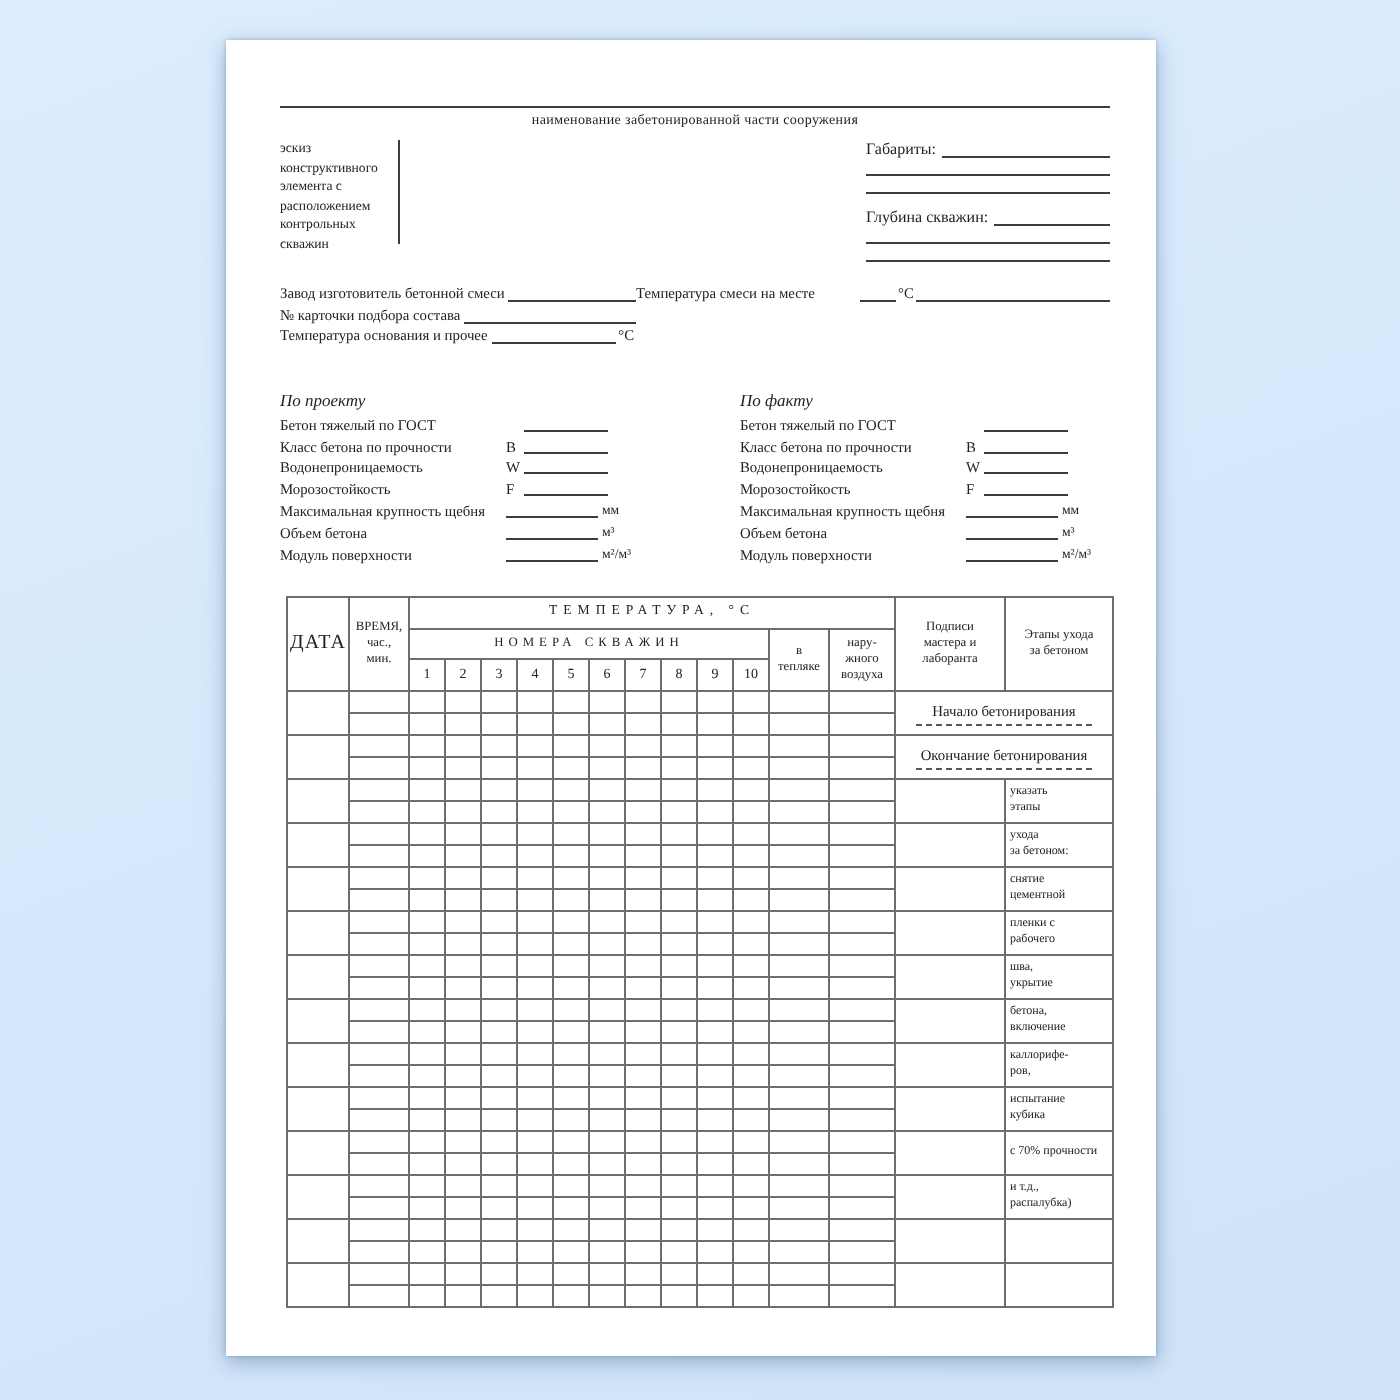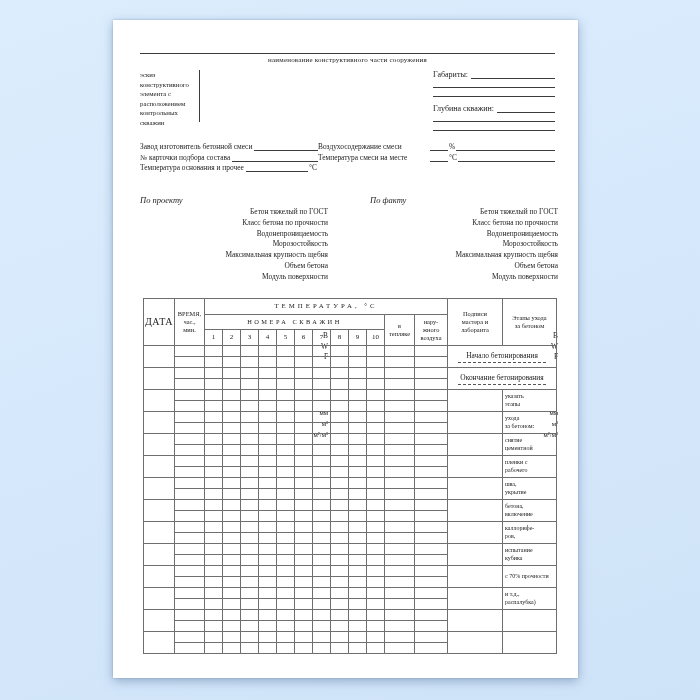--- a/index.html
+++ b/index.html
@@ -49,21 +49,21 @@
   .fill{flex:1 1 auto;}
   .w18{flex:0 0 18px;}
   .funit{flex:0 0 auto; padding:0 1px;}
 
   
   .cinfo-title{left:0; top:158px; width:465px; text-align:center; font-size:12.5px; font-weight:bold;}
   .colhead{top:175px; width:185px; text-align:left; font-style:italic; font-size:8.5px;}
   .colhead.p{left:27px;} .colhead.f{left:257px;}
   .icol{top:187px; width:188px; font-size:7.4px;}
   .icol.p{left:27px;} .icol.f{left:257px;}
-  .irow{display:flex; align-items:flex-end; height:10.8px;flex-direction:column;}
+  .irow{display:flex; align-items:center; height:10.8px;}
   .ilabel{flex:0 0 113px;}
   .iprefix{flex:0 0 9px;}
   .iline{flex:0 0 42px; border-bottom:1px solid #3c3c3c; height:7px;}
   .iline.w{flex:0 0 46px;}
   .iunit{flex:0 0 auto; padding-left:2px; font-size:6.8px;}
 
   
   table{border-collapse:collapse; table-layout:fixed; position:absolute; left:30px; top:278px; width:413px;}
   th,td{border:1px solid var(--border); padding:0; font-weight:normal; vertical-align:middle; text-align:center; overflow:hidden;}
   thead th{font-size:6.4px; line-height:1.2;}
@@ -77,21 +77,21 @@
   td.section{font-size:7.4px; vertical-align:middle;}
   td.section .dash{width:82%; margin:2px auto 0; border-bottom:1px dashed #555; height:1px;}
   td.stage{text-align:left; vertical-align:middle; padding:1px 2px; font-size:6px; line-height:1.25; white-space:pre-line;}
 </style>
 </head>
 <body>
 
 <div class="paper">
 
   <div class="abs top-line"></div>
-  <div class="abs top-caption">наименование конструктивного части сооружения</div>
+  <div class="abs top-caption">наименование забетонированной части сооружения</div>
 
   <div class="abs sketch pre">эскиз
 конструктивного
 элемента с
 расположением
 контрольных скважин</div>
   <div class="abs sketch-divider"></div>
 
   <div class="abs gab">
     <div class="gab-row">
@@ -120,26 +120,20 @@
             <span class="flabel">№ карточки подбора состава</span>
             <span class="fline fill"></span>
           </div>
           <div class="frow">
             <span class="flabel">Температура основания и прочее</span>
             <span class="fline fill"></span>
             <span class="funit">°С</span>
           </div>
         </div>
       <div class="fcol-r" id="fields-right">
-          <div class="frow">
-            <span class="flabel flabel-r">Воздухосодержание смеси</span>
-            <span class="fline w18"></span>
-            <span class="funit">%</span>
-            <span class="fline fill"></span>
-          </div>
           <div class="frow">
             <span class="flabel flabel-r">Температура смеси на месте</span>
             <span class="fline w18"></span>
             <span class="funit">°С</span>
             <span class="fline fill"></span>
           </div>
         </div>
     </div>
   </div>
 

